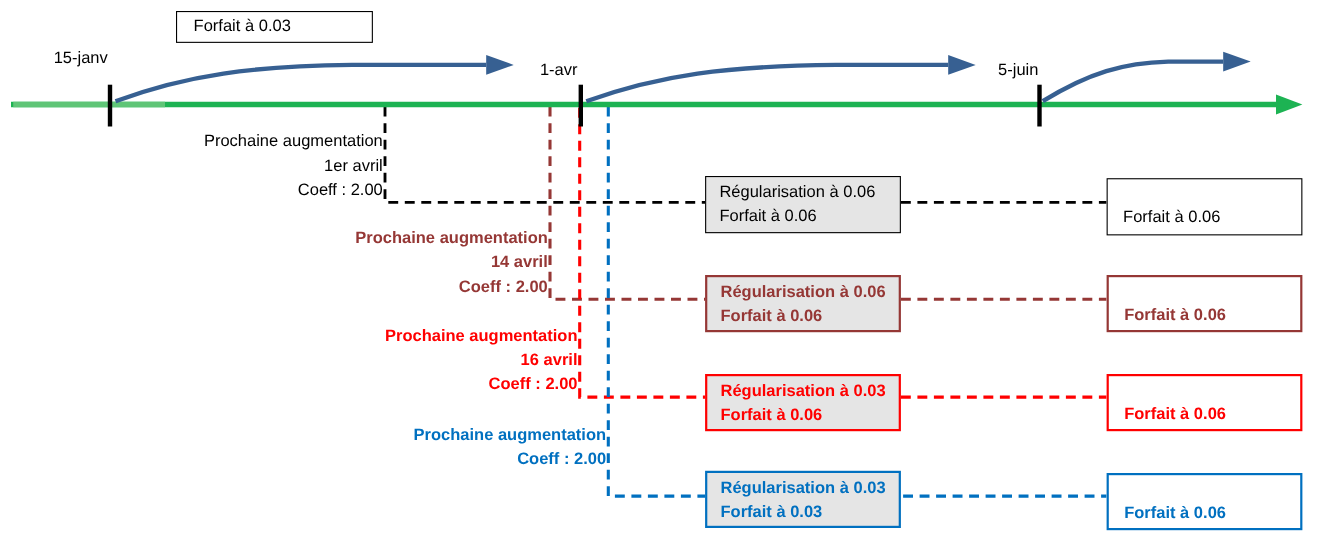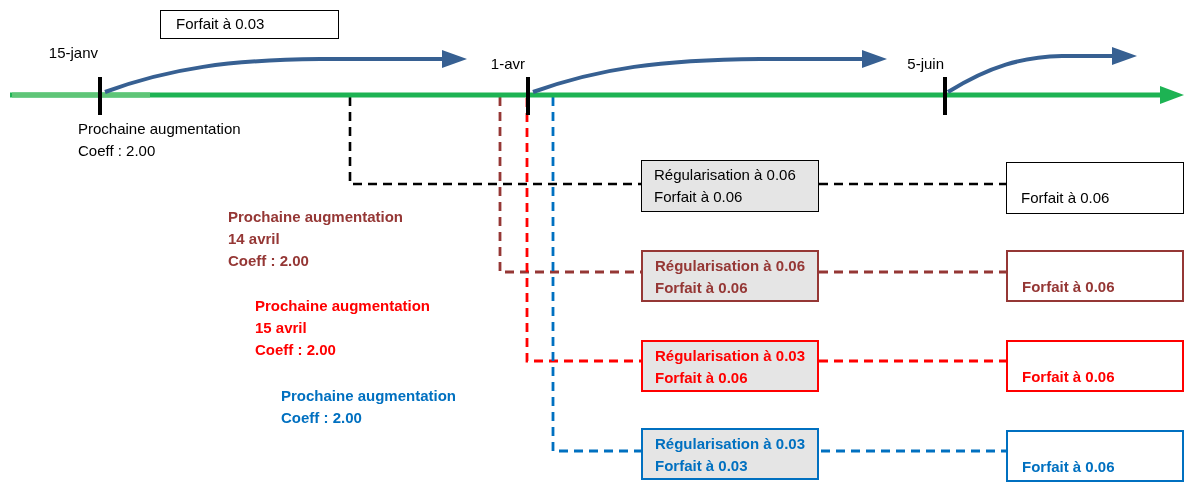--- a/index.html
+++ b/index.html
@@ -14,21 +14,21 @@
 
   .date-label {
     position:absolute; font-size:15px; color:#000; text-align:right; width:70px;
   }
   .top-box {
     position:absolute; left:160px; top:10px; width:179px; height:29px;
     border:1.6px solid #000; font-size:15px; color:#000;
     padding-left:15px; line-height:26px; background:#fff;
   }
   .ann {
-    position:absolute; width:270px; text-align:left;
+    position:absolute; width:270px; text-align:right;
     font-size:15px; line-height:22px;
   }
   .ann.bold { font-weight:bold; }
   .c-black   { color:#000000; }
   .c-darkred { color:#953735; }
   .c-red     { color:#FF0000; }
   .c-blue    { color:#0070C0; }
 
   .rbox {
     position:absolute; left:641px; width:178px; height:52px;
@@ -102,20 +102,21 @@
   </svg>
 
   <div class="top-box">Forfait à 0.03</div>
 
   <div class="date-label" style="left:28px; top:44px;">15-janv</div>
   <div class="date-label" style="left:455px; top:55px;">1-avr</div>
   <div class="date-label" style="left:874px; top:55px;">5-juin</div>
 
   <div class="ann c-black" style="left:78px; top:118px;">
     <div>Prochaine augmentation</div>
+    <div>1er avril</div>
     <div>Coeff : 2.00</div>
   </div>
   <div class="rbox plain b-black" style="top:160px;">
     <div>Régularisation à 0.06</div>
     <div>Forfait à 0.06</div>
   </div>
   <div class="fbox plain b-black" style="top:162px;">Forfait à 0.06</div>
 
   <div class="ann bold c-darkred" style="left:228px; top:206px;">
     <div>Prochaine augmentation</div>
@@ -123,21 +124,21 @@
     <div>Coeff : 2.00</div>
   </div>
   <div class="rbox bold b-darkred" style="top:250px;">
     <div>Régularisation à 0.06</div>
     <div>Forfait à 0.06</div>
   </div>
   <div class="fbox bold b-darkred" style="top:250px;">Forfait à 0.06</div>
 
   <div class="ann bold c-red" style="left:255px; top:295px;">
     <div>Prochaine augmentation</div>
-    <div>15 avril</div>
+    <div>16 avril</div>
     <div>Coeff : 2.00</div>
   </div>
   <div class="rbox bold b-red" style="top:340px;">
     <div>Régularisation à 0.03</div>
     <div>Forfait à 0.06</div>
   </div>
   <div class="fbox bold b-red" style="top:340px;">Forfait à 0.06</div>
 
   <div class="ann bold c-blue" style="left:281px; top:385px;">
     <div>Prochaine augmentation</div>

